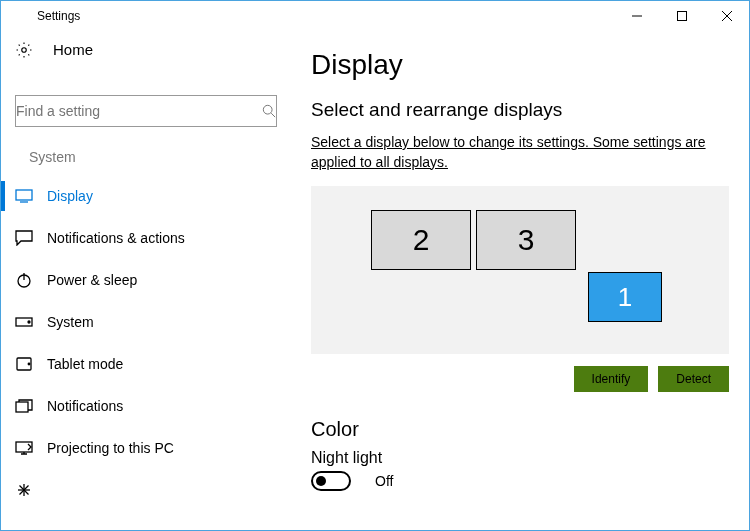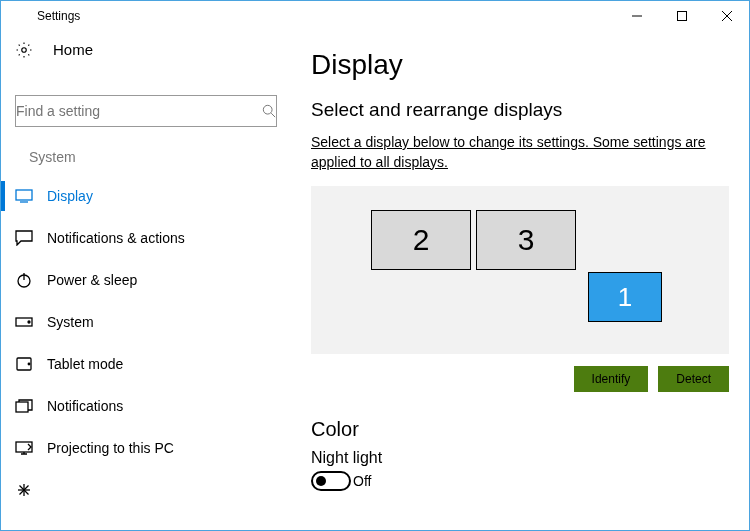--- a/index.html
+++ b/index.html
@@ -153,21 +153,21 @@
   padding: 6px 18px;
   font-size: 12px;
   font-family: inherit;
 }
 .color-h2 {
   font-size: 20px;
   font-weight: 400;
   margin-bottom: 8px;
 }
 .nl-label { font-size: 16px; margin-bottom: 4px; }
-.toggle-row { display: flex; align-items: center; gap: 2px; }
+.toggle-row { display: flex; align-items: center; gap: 24px; }
 .toggle {
   width: 40px;
   height: 20px;
   border: 2px solid #000;
   border-radius: 10px;
   position: relative;
 }
 .toggle::after {
   content: "";
   position: absolute;

